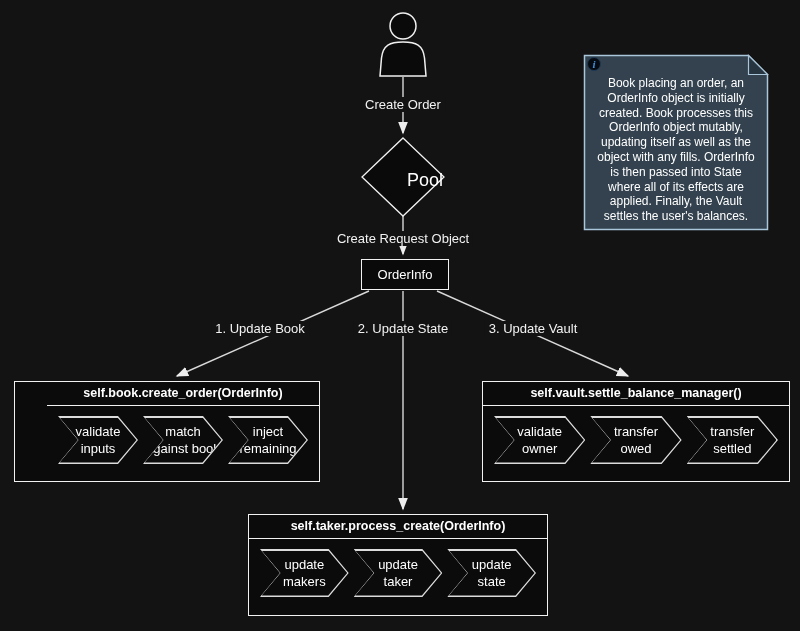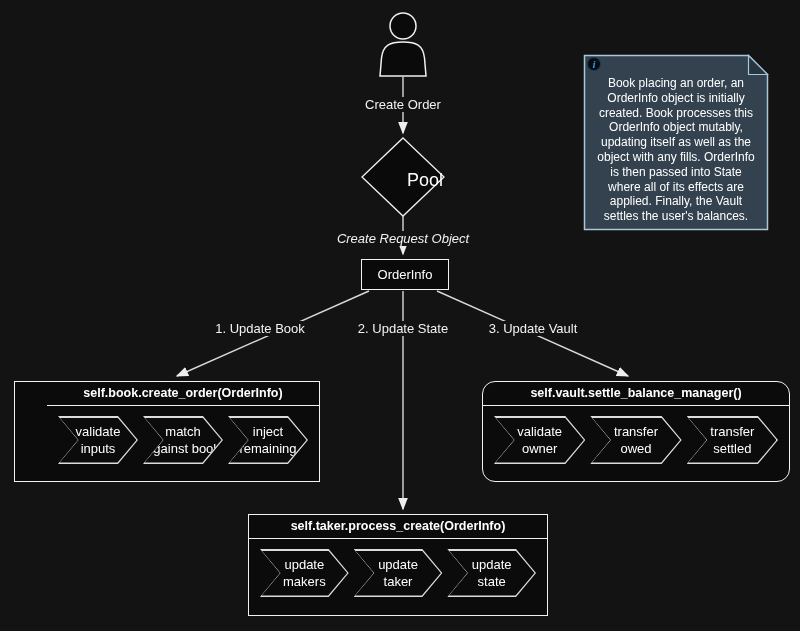--- a/index.html
+++ b/index.html
@@ -80,21 +80,21 @@
 
     <polygon points="403,138 444,177 403,216 362,177" fill="#0a0a0a" stroke="#f2f2f2" stroke-width="1.3"></polygon>
 
     <g>
       <path d="M584.5,55.5 L748.5,55.5 L767.5,74.5 L767.5,229.5 L584.5,229.5 Z" stroke="#a9c6da" stroke-width="1.5" fill="#33424e"></path>
       <path d="M748.5,55.5 L748.5,74.5 L767.5,74.5 Z" fill="#273540" stroke="#a9c6da" stroke-width="1.2"></path>
     </g>
   </svg>
 
   <div class="edge-label" style="left:403px;top:97px;">Create Order</div>
-  <div class="edge-label" style="left:403px;top:231px;font-style:italic;">Create Request Object</div>
+  <div class="edge-label" style="left:403px;top:231px;">Create Request Object</div>
   <div class="edge-label" style="left:260px;top:321px;">1. Update Book</div>
   <div class="edge-label" style="left:403px;top:321px;">2. Update State</div>
   <div class="edge-label" style="left:533px;top:321px;">3. Update Vault</div>
 
   <div class="node-label" style="left:363px;top:170px;width:80px;">Pool</div>
 
   <div class="rect-node" style="left:361px;top:259px;width:88px;height:31px;">OrderInfo</div>
 
   <div class="proc" style="left:14px;top:381px;width:306px;height:101px;padding-left:32px;">
     <div class="proc-header">self.book.create_order(OrderInfo)</div>
@@ -113,21 +113,21 @@
       </div>
       <div class="chev">
         <div class="chev-inner">
           <div>inject</div>
           <div>remaining</div>
         </div>
       </div>
     </div>
   </div>
 
-  <div class="proc" style="left:482px;top:381px;width:308px;height:101px;border-radius:13px;">
+  <div class="proc" style="left:482px;top:381px;width:308px;height:101px;">
     <div class="proc-header">self.vault.settle_balance_manager()</div>
     <div class="proc-body">
       <div class="chev">
         <div class="chev-inner">
           <div>validate</div>
           <div>owner</div>
         </div>
       </div>
       <div class="chev">
         <div class="chev-inner">

